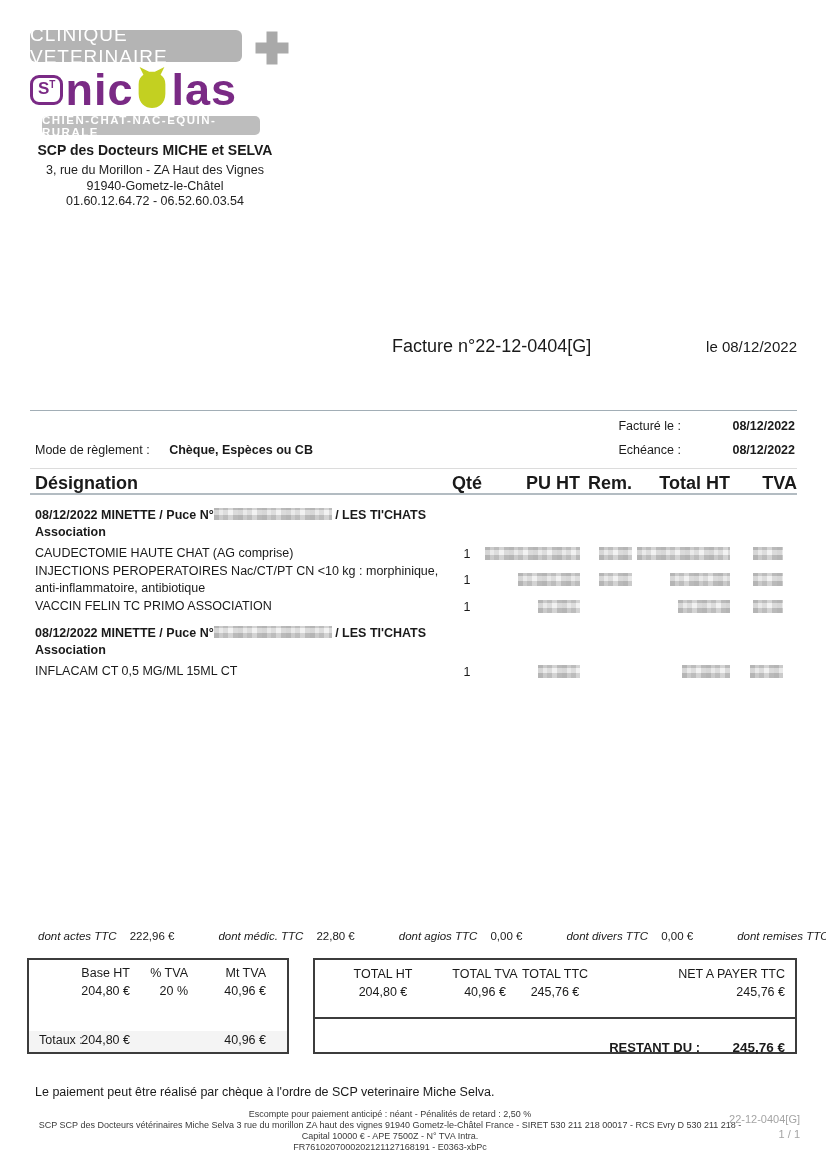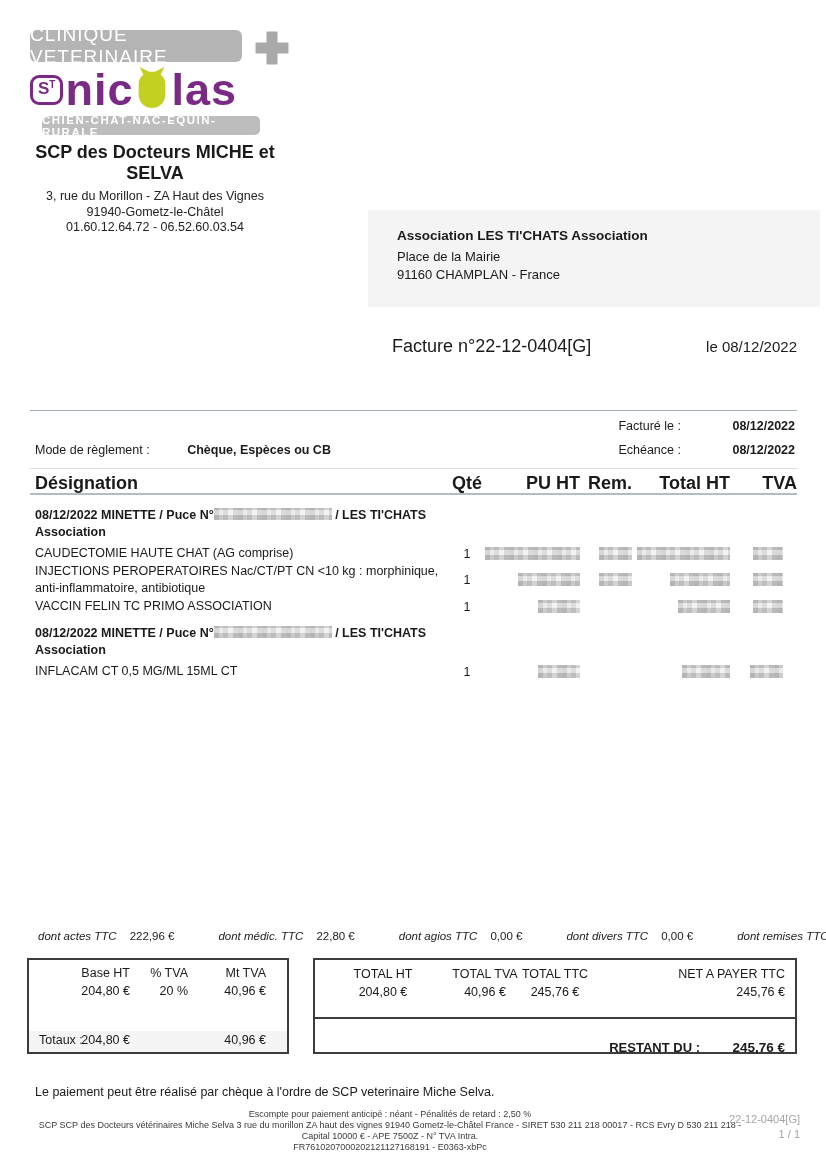--- a/index.html
+++ b/index.html
@@ -16,39 +16,39 @@
   .st-box{display:inline-flex;align-items:flex-start;justify-content:center;border:3px solid #7a2a85;
     border-radius:9px;color:#7a2a85;font-weight:700;font-size:17px;padding:1px 5px 3px 5px;margin-right:2px;}
   .st-box sup{font-size:10px;line-height:10px;margin-top:1px;}
   .logo-letters{color:#7a2a85;font-weight:700;font-size:45px;letter-spacing:1px;line-height:46px;
     font-family:"Liberation Sans",sans-serif;}
   .cat-head{width:40px;height:42px;margin:0 -1px 0 -1px;position:relative;top:-2px;}
   .logo-banner2{width:218px;height:19px;background:#bdbdbd;border-radius:5px;margin:0px 0 0 12px;
     color:#fff;font-size:11.5px;font-weight:700;letter-spacing:1.5px;display:flex;align-items:center;
     justify-content:center;}
   .clinic-info{margin-top:7px;text-align:center;width:250px;}
-  .clinic-company{font-weight:700;font-size:18px;margin-bottom:5px;}
+  .clinic-company{font-weight:700;font-size:14px;margin-bottom:5px;}
   .clinic-line{font-size:12.5px;line-height:15.5px;color:#222;}
 
   
   .recipient-box{position:absolute;left:368px;top:210px;width:452px;height:97px;background:#f4f4f4;
     padding:18px 0 0 29px;box-sizing:border-box;}
   .recipient-name{font-weight:700;font-size:13.5px;margin-bottom:5px;}
   .recipient-line{font-size:13px;line-height:18px;}
 
   
   .invoice-title{position:absolute;left:368px;top:336px;font-weight:400;font-size:18px;margin-left:24px;}
   .invoice-date{position:absolute;right:29px;top:338px;font-size:15px;}
 
   
   .rule-top{position:absolute;left:30px;top:410px;width:767px;height:0;border-top:1.5px solid #a2aeb6;}
   .meta-facture{position:absolute;right:31px;top:419px;font-size:12.5px;}
   .meta-echeance{position:absolute;right:31px;top:443px;font-size:12.5px;}
   .meta-mode{position:absolute;left:35px;top:443px;font-size:12.5px;}
-  .meta-mode b{margin-left:34px;}
+  .meta-mode b{margin-left:16px;}
   .meta b{font-weight:700;}
   .mv{font-weight:700;margin-left:48px;}
 
   
   .thead{position:absolute;left:30px;top:468px;width:767px;height:24px;
     border-top:1px solid #dcdcdc;border-bottom:2px solid #b3bcc2;font-weight:700;font-size:18px;}
   .thead span{position:absolute;top:4px;}
   .h-designation{left:5px;}
   .h-qte{left:412px;width:50px;text-align:center;}
   .h-pu{right:217px;}
@@ -137,25 +137,20 @@
       <span>CHIEN-CHAT-NAC-EQUIN-RURALE</span>
     </div>
     <div class="clinic-info">
       <div class="clinic-company">SCP des Docteurs MICHE et SELVA</div>
       <div class="clinic-line">3, rue du Morillon - ZA Haut des Vignes</div>
       <div class="clinic-line">91940-Gometz-le-Châtel</div>
       <div class="clinic-line">01.60.12.64.72 - 06.52.60.03.54</div>
     </div>
   </div>
 
-  <div class="recipient-box">
-    <div class="recipient-name">Association LES TI'CHATS Association</div>
-    <div class="recipient-line">Place de la Mairie</div>
-    <div class="recipient-line">91160 CHAMPLAN - France</div>
-  </div>
 
   <div class="invoice-title">Facture n°22-12-0404[G]</div>
   <div class="invoice-date">le 08/12/2022</div>
 
   <div class="rule-top"></div>
   <div class="meta-facture meta">
     <span>Facturé le :</span>
     <span class="mv">08/12/2022</span>
   </div>
   <div class="meta-mode meta">

